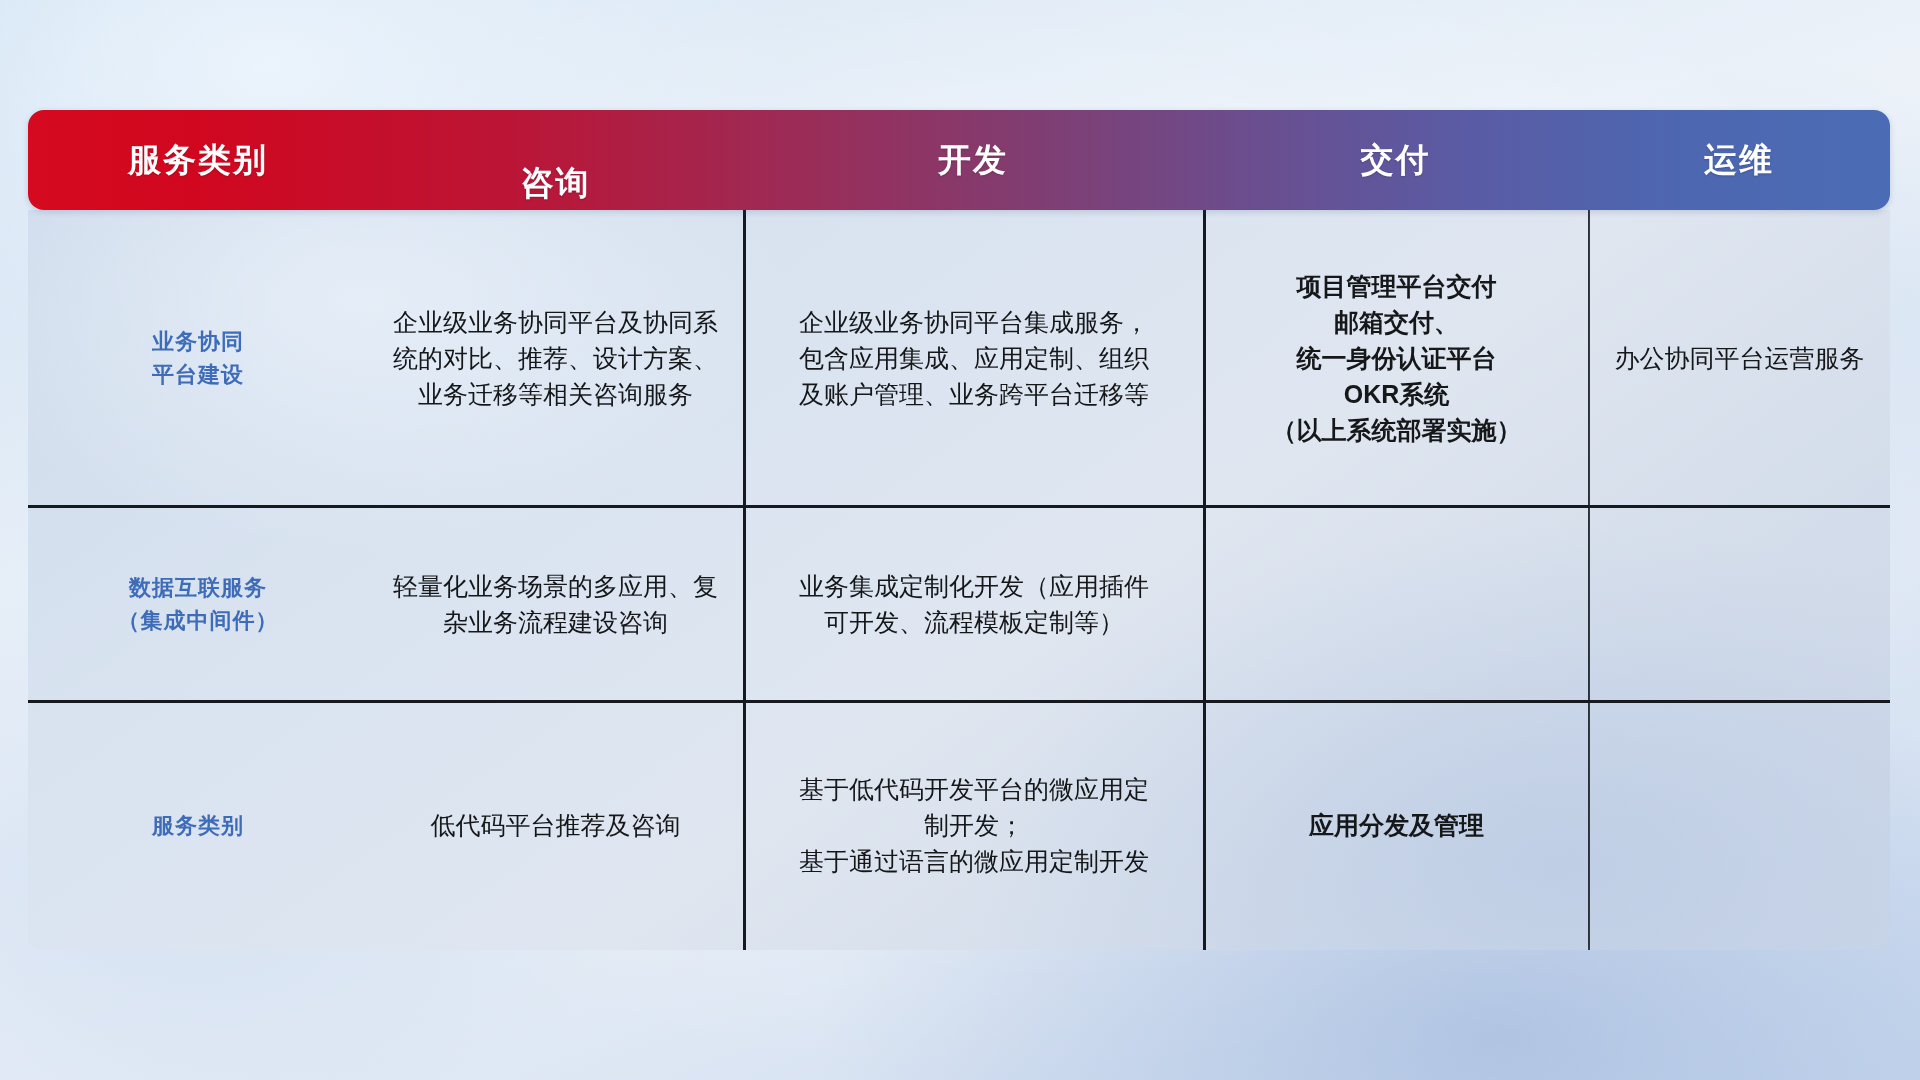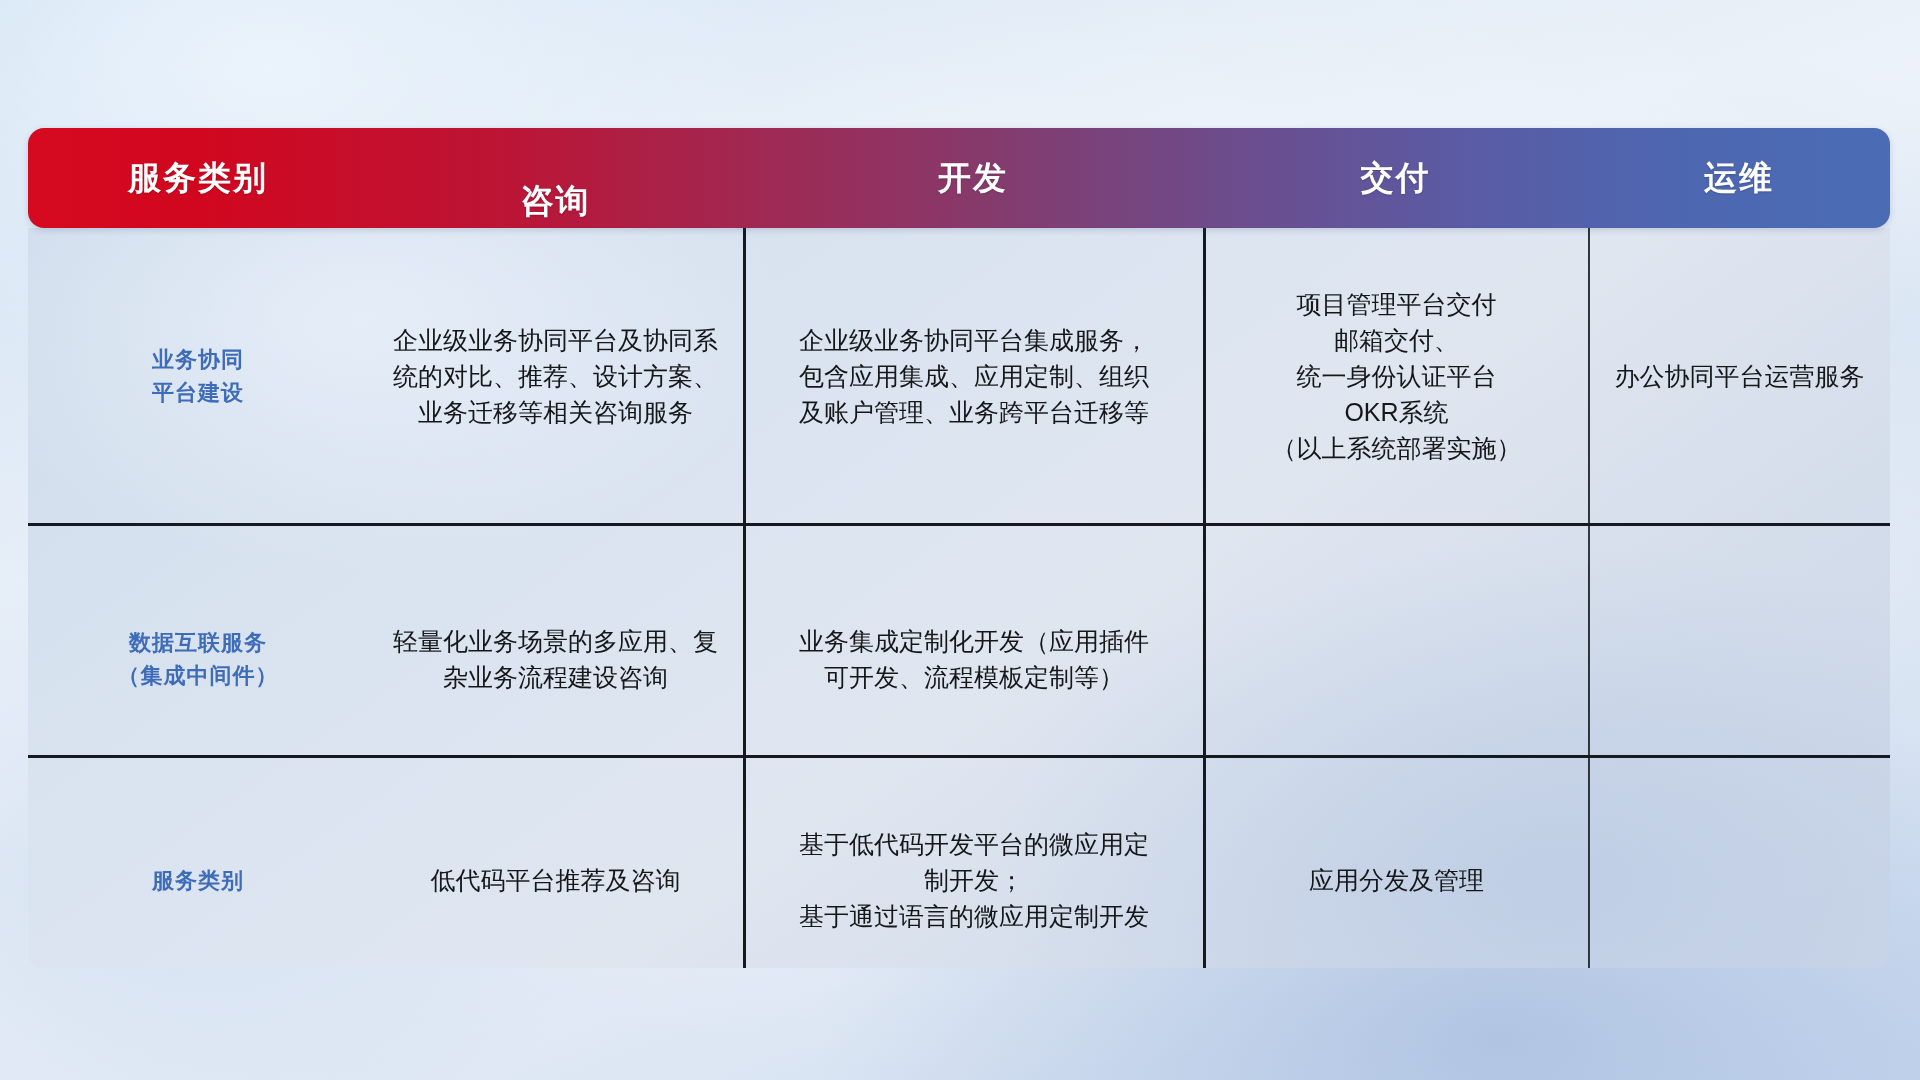--- a/index.html
+++ b/index.html
@@ -30,21 +30,21 @@
     inset: 0;
     background:
       radial-gradient(700px 420px at 8% 80%, rgba(196,214,238,0.55) 0%, rgba(196,214,238,0) 70%),
       radial-gradient(620px 380px at 96% 30%, rgba(205,221,241,0.5) 0%, rgba(205,221,241,0) 70%);
   }
 
   
   #table-wrap {
     position: absolute;
     left: 28px;
-    top: 128px;
+    top: 110px;
     width: 1862px;
     height: 840px;
   }
 
   
   #header-row {
     position: relative;
     display: flex;
     height: 100px;
     border-radius: 16px;
@@ -95,21 +95,21 @@
       radial-gradient(900px 520px at 82% 88%, rgba(176,196,226,0.55) 0%, rgba(176,196,226,0) 65%),
       radial-gradient(700px 420px at 18% 12%, rgba(232,240,249,0.85) 0%, rgba(232,240,249,0) 60%),
       linear-gradient(145deg, #cfdcec 0%, #d9e3f0 28%, #dfe6f0 55%, #d3dcea 78%, #cdd7e8 100%);
   }
   .body-row {
     display: flex;
     position: relative;
     box-sizing: border-box;
   }
   .body-row.r0 { height: 298px; border-bottom: 3px solid #161a1f; }
-  .body-row.r1 { height: 195px; border-bottom: 3px solid #161a1f; margin-top: 37px; }
+  .body-row.r1 { height: 195px; border-bottom: 3px solid #161a1f; }
   .body-row.r2 { height: 244px; }
 
   .cell {
     box-sizing: border-box;
     display: flex;
     align-items: center;
     justify-content: center;
     padding: 6px 14px;
     text-align: center;
     font-size: 25px;
@@ -120,21 +120,21 @@
   .cell.c0 {
     width: 340px;
     color: #3f6cb8;
     font-weight: bold;
     font-size: 22px;
     letter-spacing: 1px;
     line-height: 1.5;
   }
   .cell.c1 { width: 375px; border-left: 2.5px solid transparent; }
   .cell.c2 { width: 460px; border-left: 2.5px solid #161a1f; }
-  .cell.c3 { width: 385px; border-left: 2.5px solid #161a1f; }
+  .cell.c3 { width: 385px; border-left: 2.5px solid #161a1f; font-weight: bold; }
   .cell.c4 { width: 302px; border-left: 1.5px solid #2b3138; }
 
   
   .body-row .cell.c1 { border-left: none; }
 
   
   .vline {
     position: absolute;
     top: 0;
     bottom: 0;

